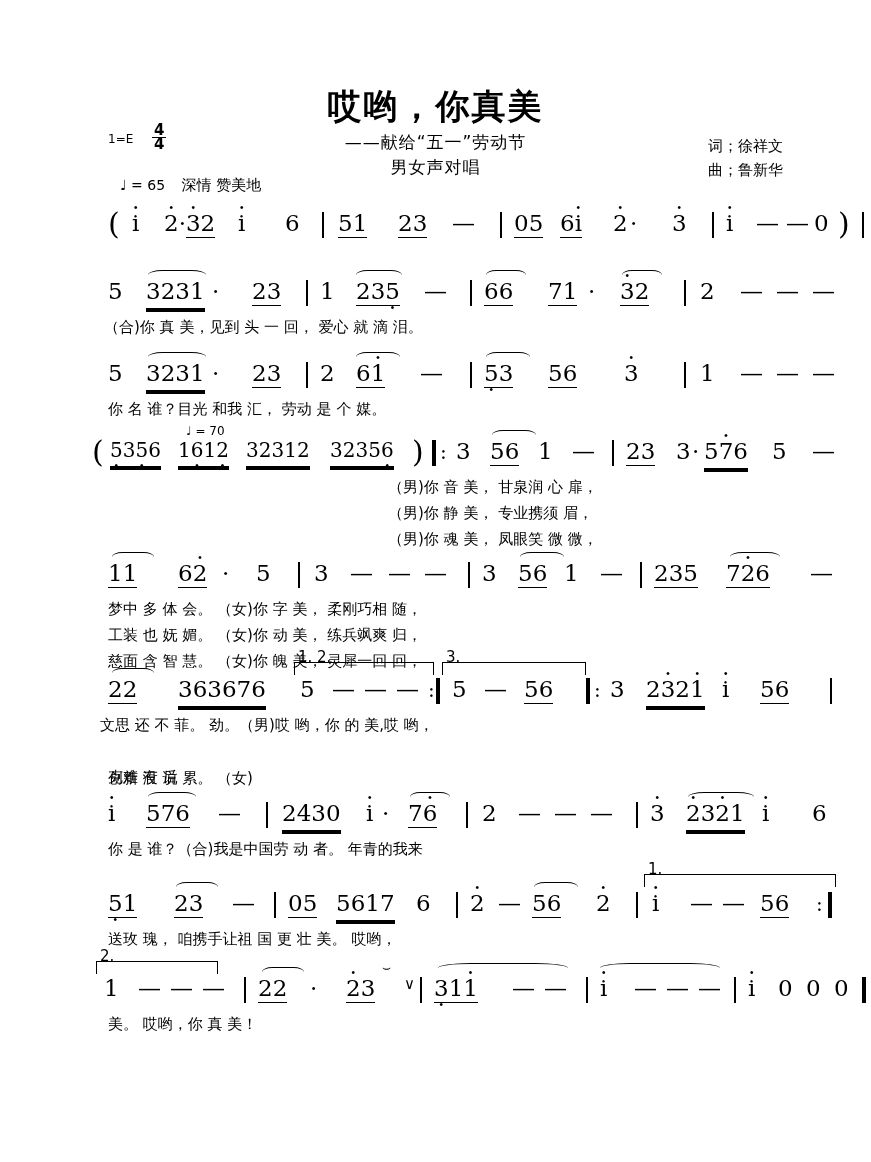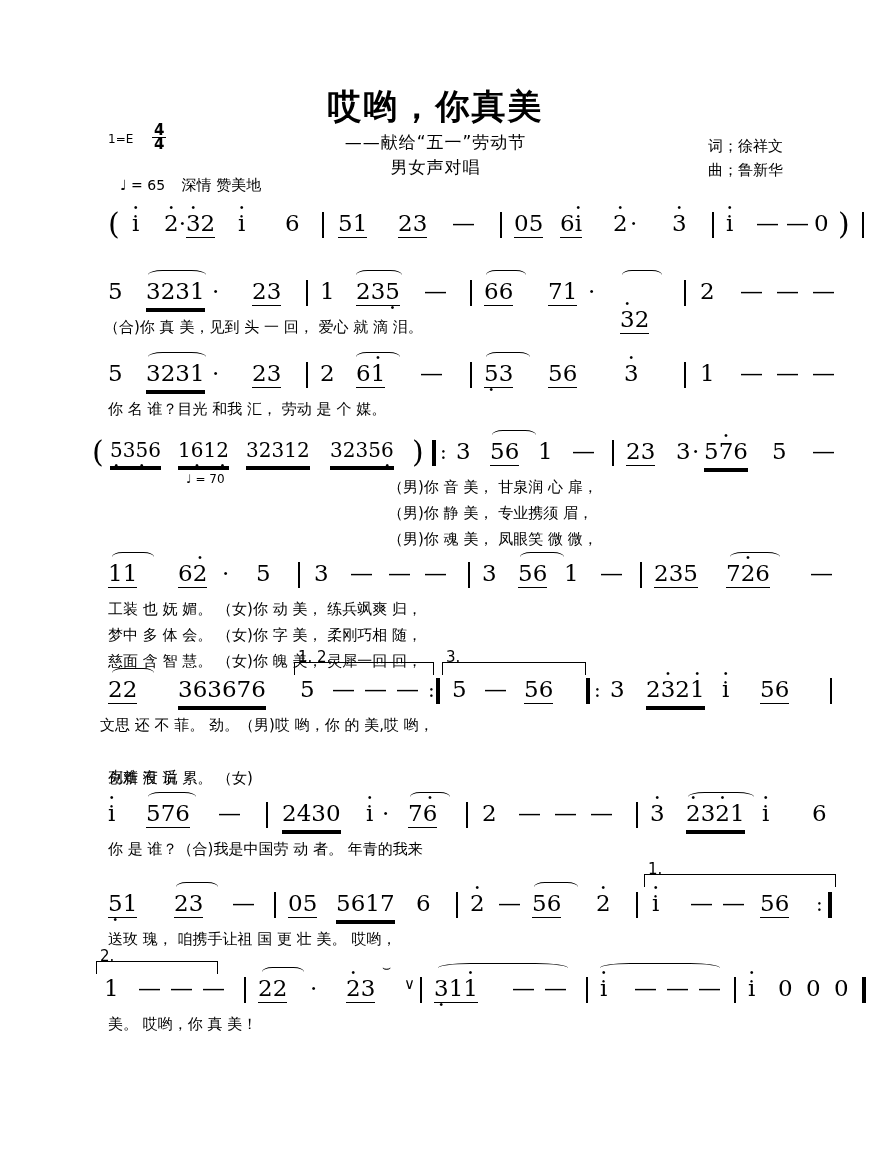--- a/index.html
+++ b/index.html
@@ -63,21 +63,20 @@
     font-size: 14px;
     font-family: "DejaVu Sans", sans-serif;
     white-space: nowrap;
   }
   .tempo .expr { margin-left: 12px; font-size: 15px; }
   .tempo2 {
     position: absolute; left: 186px; top: 424px;
     font-size: 12px;
     font-family: "DejaVu Sans", sans-serif;
     white-space: nowrap;
-    margin-top: 48px;
   }
   .qnote { font-family: "DejaVu Sans", sans-serif; }
 
   
   .system { position: absolute; left: 0; width: 871px; }
   .notes {
     position: relative;
     height: 40px;
     font-family: "DejaVu Serif", serif;
     font-size: 23px;
@@ -200,21 +199,21 @@
       <span class="n" style="left:320px;">1</span>
       <span class="tie" style="left:356px; top:-8px; width:46px;"></span>
       <span class="n" style="left:356px;"><span class="u1">23<span class="dotd">5</span></span></span>
       <span class="n" style="left:424px;">—</span>
       <span class="bar" style="left:470px;"></span>
       <span class="tie" style="left:486px; top:-8px; width:40px;"></span>
       <span class="n" style="left:484px;"><span class="u1">66</span></span>
       <span class="n" style="left:548px;"><span class="u1">71</span></span>
       <span class="n" style="left:588px;">·</span>
       <span class="tie" style="left:622px; top:-8px; width:40px;"></span>
-      <span class="n" style="left:620px;margin-top:28px;"><span class="u1"><span class="dotu">3</span>2</span></span>
+      <span class="n" style="left:620px;"><span class="u1"><span class="dotu">3</span>2</span></span>
       <span class="bar" style="left:684px;"></span>
       <span class="n" style="left:700px;">2</span>
       <span class="n" style="left:740px;">—</span>
       <span class="n" style="left:776px;">—</span>
       <span class="n" style="left:812px;">—</span>
     </div>
     <div class="lyricline">
       <span class="w" style="left:104px;">（合)你 真 美，见到 头 一 回， 爱心 就 滴 泪。</span>
     </div>
   </div>
@@ -299,24 +298,24 @@
       <span class="n" style="left:518px;"><span class="u1">56</span></span>
       <span class="n" style="left:564px;">1</span>
       <span class="n" style="left:600px;">—</span>
       <span class="bar" style="left:640px;"></span>
       <span class="n" style="left:654px;"><span class="u1">235</span></span>
       <span class="tie" style="left:730px; top:-8px; width:50px;"></span>
       <span class="n" style="left:726px;"><span class="u1">7<span class="dotu">2</span>6</span></span>
       <span class="n" style="left:810px;">—</span>
     </div>
     <div class="lyricline">
+      <span class="w" style="left:108px;">梦中 多 体 会。 （女)你 字 美， 柔刚巧相 随，</span>
+    </div>
+    <div class="lyricline">
       <span class="w" style="left:108px;">工装 也 妩 媚。 （女)你 动 美， 练兵飒爽 归，</span>
-    </div>
-    <div class="lyricline">
-      <span class="w" style="left:108px;">梦中 多 体 会。 （女)你 字 美， 柔刚巧相 随，</span>
     </div>
     <div class="lyricline">
       <span class="w" style="left:108px;">慈面 含 智 慧。 （女)你 魄 美， 灵犀一回 回，</span>
     </div>
   </div>
 
   <div class="system" style="top:676px;">
     <div class="notes">
       <span class="tie" style="left:112px; top:-8px; width:42px;"></span>
       <span class="n" style="left:108px;"><span class="u1">22</span></span>

